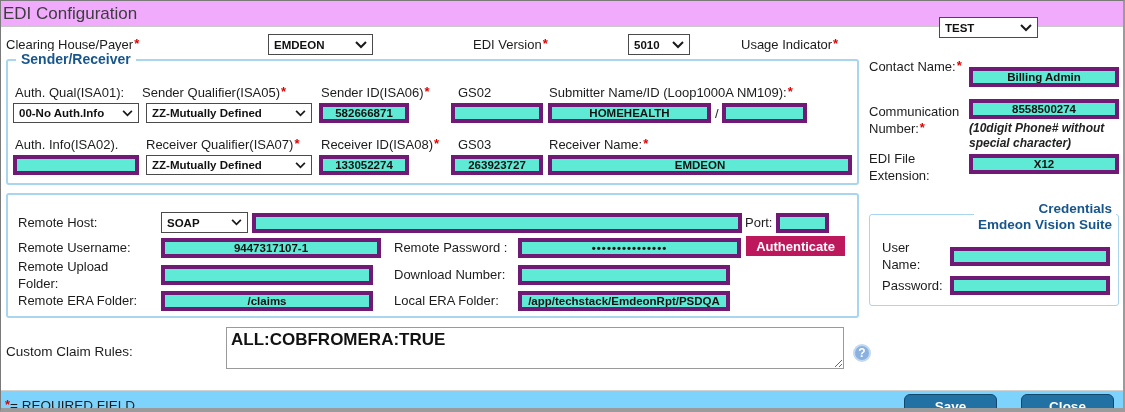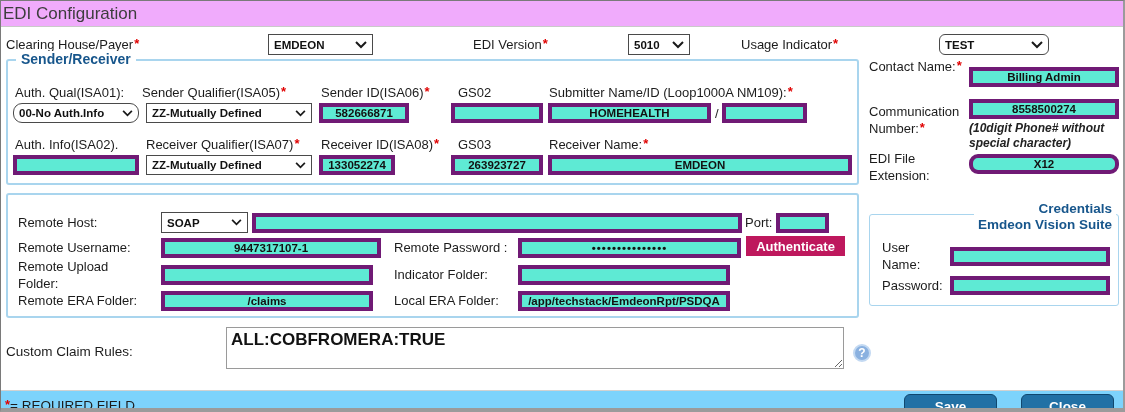--- a/index.html
+++ b/index.html
@@ -88,39 +88,39 @@
   <div class="sel" style="left:627px; top:33px; width:62px;">
     <span class="txt">5010</span>
     <span class="chev">
         <svg width="12" height="8" viewBox="0 0 12 8">
           <polyline points="1,1 6,6 11,1" fill="none" stroke="#1a1a1a" stroke-width="2"></polyline>
         </svg>
       </span>
   </div>
 
   <div class="lbl" style="left:740px; top:36px;"><span>Usage Indicator</span><span class="req">*</span></div>
-  <div class="sel" style="left:938px; top:33px; width:110px;border-radius:6px;">
+  <div class="sel" style="left:938px; top:16px; width:99px;">
     <span class="txt">TEST</span>
     <span class="chev">
         <svg width="12" height="8" viewBox="0 0 12 8">
           <polyline points="1,1 6,6 11,1" fill="none" stroke="#1a1a1a" stroke-width="2"></polyline>
         </svg>
       </span>
   </div>
 
   <div class="fieldset" style="left:5px; top:58px; width:853px; height:126px;">
     <div class="legend">Sender/Receiver</div>
 
     <div class="lbl" style="left:7px; top:24px;">Auth. Qual(ISA01):</div>
     <div class="lbl" style="left:134px; top:24px;"><span>Sender Qualifier(ISA05)</span><span class="req">*</span></div>
     <div class="lbl" style="left:313px; top:24px;"><span>Sender ID(ISA06)</span><span class="req">*</span></div>
     <div class="lbl" style="left:450px; top:24px;">GS02</div>
     <div class="lbl" style="left:541px; top:24px;"><span>Submitter Name/ID (Loop1000A NM109):</span><span class="req">*</span></div>
 
-    <div class="sel" style="left:5px; top:42px; width:126px; height:20px;border-radius:9px;">
+    <div class="sel" style="left:5px; top:42px; width:126px; height:20px;">
       <span class="txt">00-No Auth.Info</span>
       <span class="chev">
           <svg width="11" height="7" viewBox="0 0 12 8">
             <polyline points="1,1 6,6 11,1" fill="none" stroke="#1a1a1a" stroke-width="2"></polyline>
           </svg>
         </span>
     </div>
     <div class="sel" style="left:138px; top:42px; width:166px; height:20px;">
       <span class="txt">ZZ-Mutually Defined</span>
       <span class="chev">
@@ -143,34 +143,34 @@
 
     <input class="inp" style="left: 5px; top: 94px; width: 126px;" value="">
     <div class="sel" style="left:138px; top:94px; width:166px; height:20px;">
       <span class="txt">ZZ-Mutually Defined</span>
       <span class="chev">
           <svg width="11" height="7" viewBox="0 0 12 8">
             <polyline points="1,1 6,6 11,1" fill="none" stroke="#1a1a1a" stroke-width="2"></polyline>
           </svg>
         </span>
     </div>
-    <input class="inp" style="left: 311px; top: 94px; width: 76px;" value="133052274">
+    <input class="inp" style="left: 311px; top: 94px; width: 90px;" value="133052274">
     <input class="inp" style="left: 443px; top: 94px; width: 92px;" value="263923727">
     <input class="inp" style="left: 540px; top: 94px; width: 304px;" value="EMDEON">
   </div>
 
   <div class="lbl wrap" style="left:868px; top:58px; width:96px;"><span>Contact Name:</span><span class="req">*</span></div>
   <input class="inp" style="left: 968px; top: 66px; width: 150px;" value="Billing Admin">
 
   <div class="lbl wrap" style="left:868px; top:103px; width:100px;"><span>Communication Number:</span><span class="req">*</span></div>
   <input class="inp" style="left: 968px; top: 98px; width: 150px;" value="8558500274">
   <div class="note" style="left:968px; top:120px; width:158px;">(10digit Phone# without special character)</div>
 
   <div class="lbl wrap" style="left:868px; top:150px; width:96px;">EDI File Extension:</div>
-  <input class="inp" style="left: 968px; top: 153px; width: 150px; border-radius: 9px;" value="X12">
+  <input class="inp" style="left: 968px; top: 153px; width: 150px;" value="X12">
 
   <div class="fieldset" style="left:5px; top:192px; width:853px; height:125px;">
 
     <div class="lbl" style="left:10px; top:20px;">Remote Host:</div>
     <div class="sel" style="left:153px; top:17px; width:87px; height:21px;">
       <span class="txt">SOAP</span>
       <span class="chev">
           <svg width="11" height="7" viewBox="0 0 12 8">
             <polyline points="1,1 6,6 11,1" fill="none" stroke="#1a1a1a" stroke-width="2"></polyline>
           </svg>
@@ -181,21 +181,21 @@
     <input class="inp" style="left: 768px; top: 18px; width: 53px;" value="">
 
     <div class="lbl" style="left:10px; top:45px;">Remote Username:</div>
     <input class="inp" style="left: 153px; top: 43px; width: 220px;" value="9447317107-1">
     <div class="lbl" style="left:386px; top:45px;">Remote Password :</div>
     <input class="inp" style="left: 510px; top: 43px; width: 223px; letter-spacing: 1px;" value="•••••••••••••••">
     <button class="btn-auth" style="left:738px; top:41px; width:99px; height:20px;">Authenticate</button>
 
     <div class="lbl wrap" style="left:10px; top:64px; width:110px;">Remote Upload Folder:</div>
     <input class="inp" style="left: 153px; top: 70px; width: 212px;" value="">
-    <div class="lbl" style="left:386px; top:72px;">Indicator Folder:</div>
+    <div class="lbl" style="left:386px; top:72px;">Download Number:</div>
     <input class="inp" style="left: 510px; top: 70px; width: 212px;" value="">
 
     <div class="lbl" style="left:10px; top:98px;">Remote ERA Folder:</div>
     <input class="inp" style="left: 153px; top: 96px; width: 212px;" value="/claims">
     <div class="lbl" style="left:386px; top:98px;">Local ERA Folder:</div>
     <input class="inp" style="left: 510px; top: 96px; width: 212px;" value="/app/techstack/EmdeonRpt/PSDQA">
   </div>
 
   <div class="fieldset" style="left:868px; top:213px; width:250px; height:92px; border-width:1px;">
     <div class="legend2">

